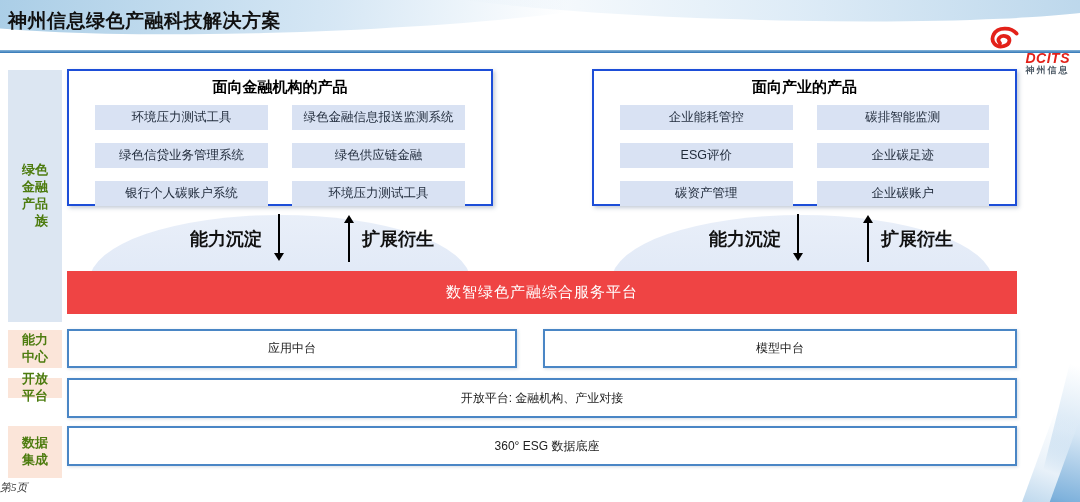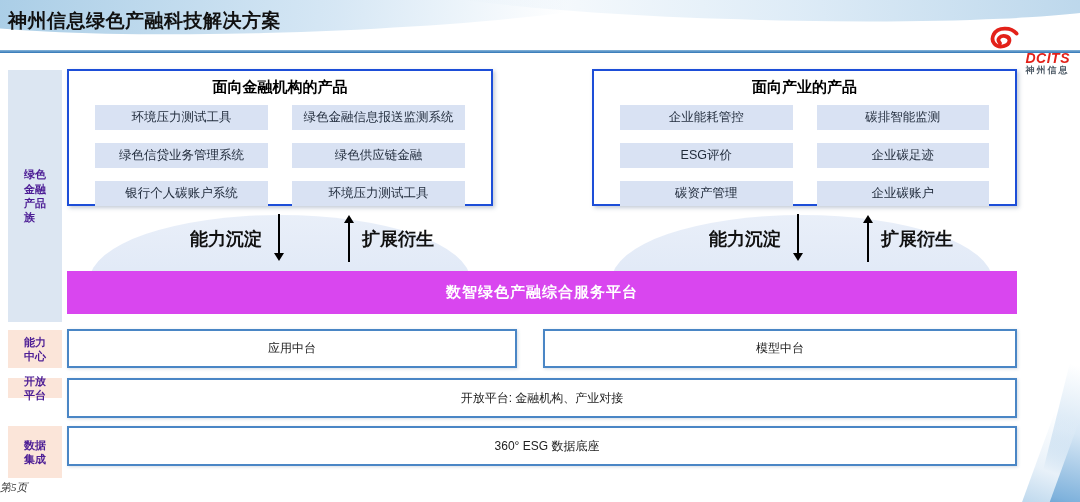--- a/index.html
+++ b/index.html
@@ -14,21 +14,21 @@
   .title{position:absolute;left:8px;top:8px;font-size:19px;font-weight:bold;color:#111;letter-spacing:.5px;}
   .header-rule{position:absolute;left:0;top:50px;width:1080px;height:3px;
     background:linear-gradient(#8ab6d9,#2e75b6);}
   .logo{position:absolute;right:10px;top:7px;display:flex;align-items:center;gap:4px;}
   .logo-text{display:flex;flex-direction:column;line-height:1.05;margin-top:44px;}
   .logo-brand{color:#e32119;font-weight:bold;font-style:italic;font-size:14px;letter-spacing:.5px;}
   .logo-sub{color:#4d5a66;font-size:9px;font-weight:bold;letter-spacing:2px;}
 
   
   .side-label{position:absolute;left:8px;width:54px;display:flex;align-items:center;justify-content:center;
-    text-align:left;font-weight:bold;font-size:11px;line-height:1.3;white-space:pre-line;color:#4c1d95;}
+    text-align:right;font-weight:bold;font-size:13px;line-height:1.3;white-space:pre-line;color:#4d7c0f;}
   .side-blue{background:#dce6f2;}
   .side-peach{background:#fbe5d9;}
   #side-family{top:70px;height:252px;}
   #side-capability{top:330px;height:38px;}
   #side-open{top:378px;height:20px;}
   #side-data{top:426px;height:52px;}
 
   
   .product-box{position:absolute;top:69px;height:137px;background:#fff;border:2px solid #1d4ed8;
     box-shadow:2px 2px 4px rgba(90,110,140,.35);box-sizing:border-box;}
@@ -51,22 +51,22 @@
   .arrow-label{position:absolute;top:15px;font-size:18px;font-weight:bold;color:#111;white-space:nowrap;}
   .lbl-down{left:0;}
   .lbl-up{left:172px;}
   .arrow{position:absolute;width:2px;background:#000;}
   .arrow-down{left:88px;top:2px;height:44px;}
   .arrow-down::after{content:'';position:absolute;bottom:-8px;left:-4px;border:5px solid transparent;border-top:8px solid #000;}
   .arrow-up{left:158px;top:6px;height:44px;}
   .arrow-up::before{content:'';position:absolute;top:-8px;left:-4px;border:5px solid transparent;border-bottom:8px solid #000;}
 
   
-  .platform-bar{position:absolute;left:67px;top:271px;width:950px;height:43px;background:#d946ef;
-    display:flex;align-items:center;justify-content:center;color:#fff;font-size:15px;font-weight:bold;letter-spacing:1px;}
+  .platform-bar{position:absolute;left:67px;top:271px;width:950px;height:43px;background:#ef4444;
+    display:flex;align-items:center;justify-content:center;color:#fff;font-size:15px;font-weight:normal;letter-spacing:1px;}
   .row-box{position:absolute;background:#fff;border:2px solid #4a86c5;box-sizing:border-box;
     display:flex;align-items:center;justify-content:center;font-size:12px;color:#222;
     box-shadow:1px 1px 3px rgba(120,140,165,.3);}
   #box-app{left:67px;top:329px;width:450px;height:39px;}
   #box-model{left:543px;top:329px;width:474px;height:39px;}
   #box-open{left:67px;top:378px;width:950px;height:40px;}
   #box-data{left:67px;top:426px;width:950px;height:40px;padding-left:10px;}
 
   
   .page-footer{position:absolute;left:0;top:480px;width:1080px;

